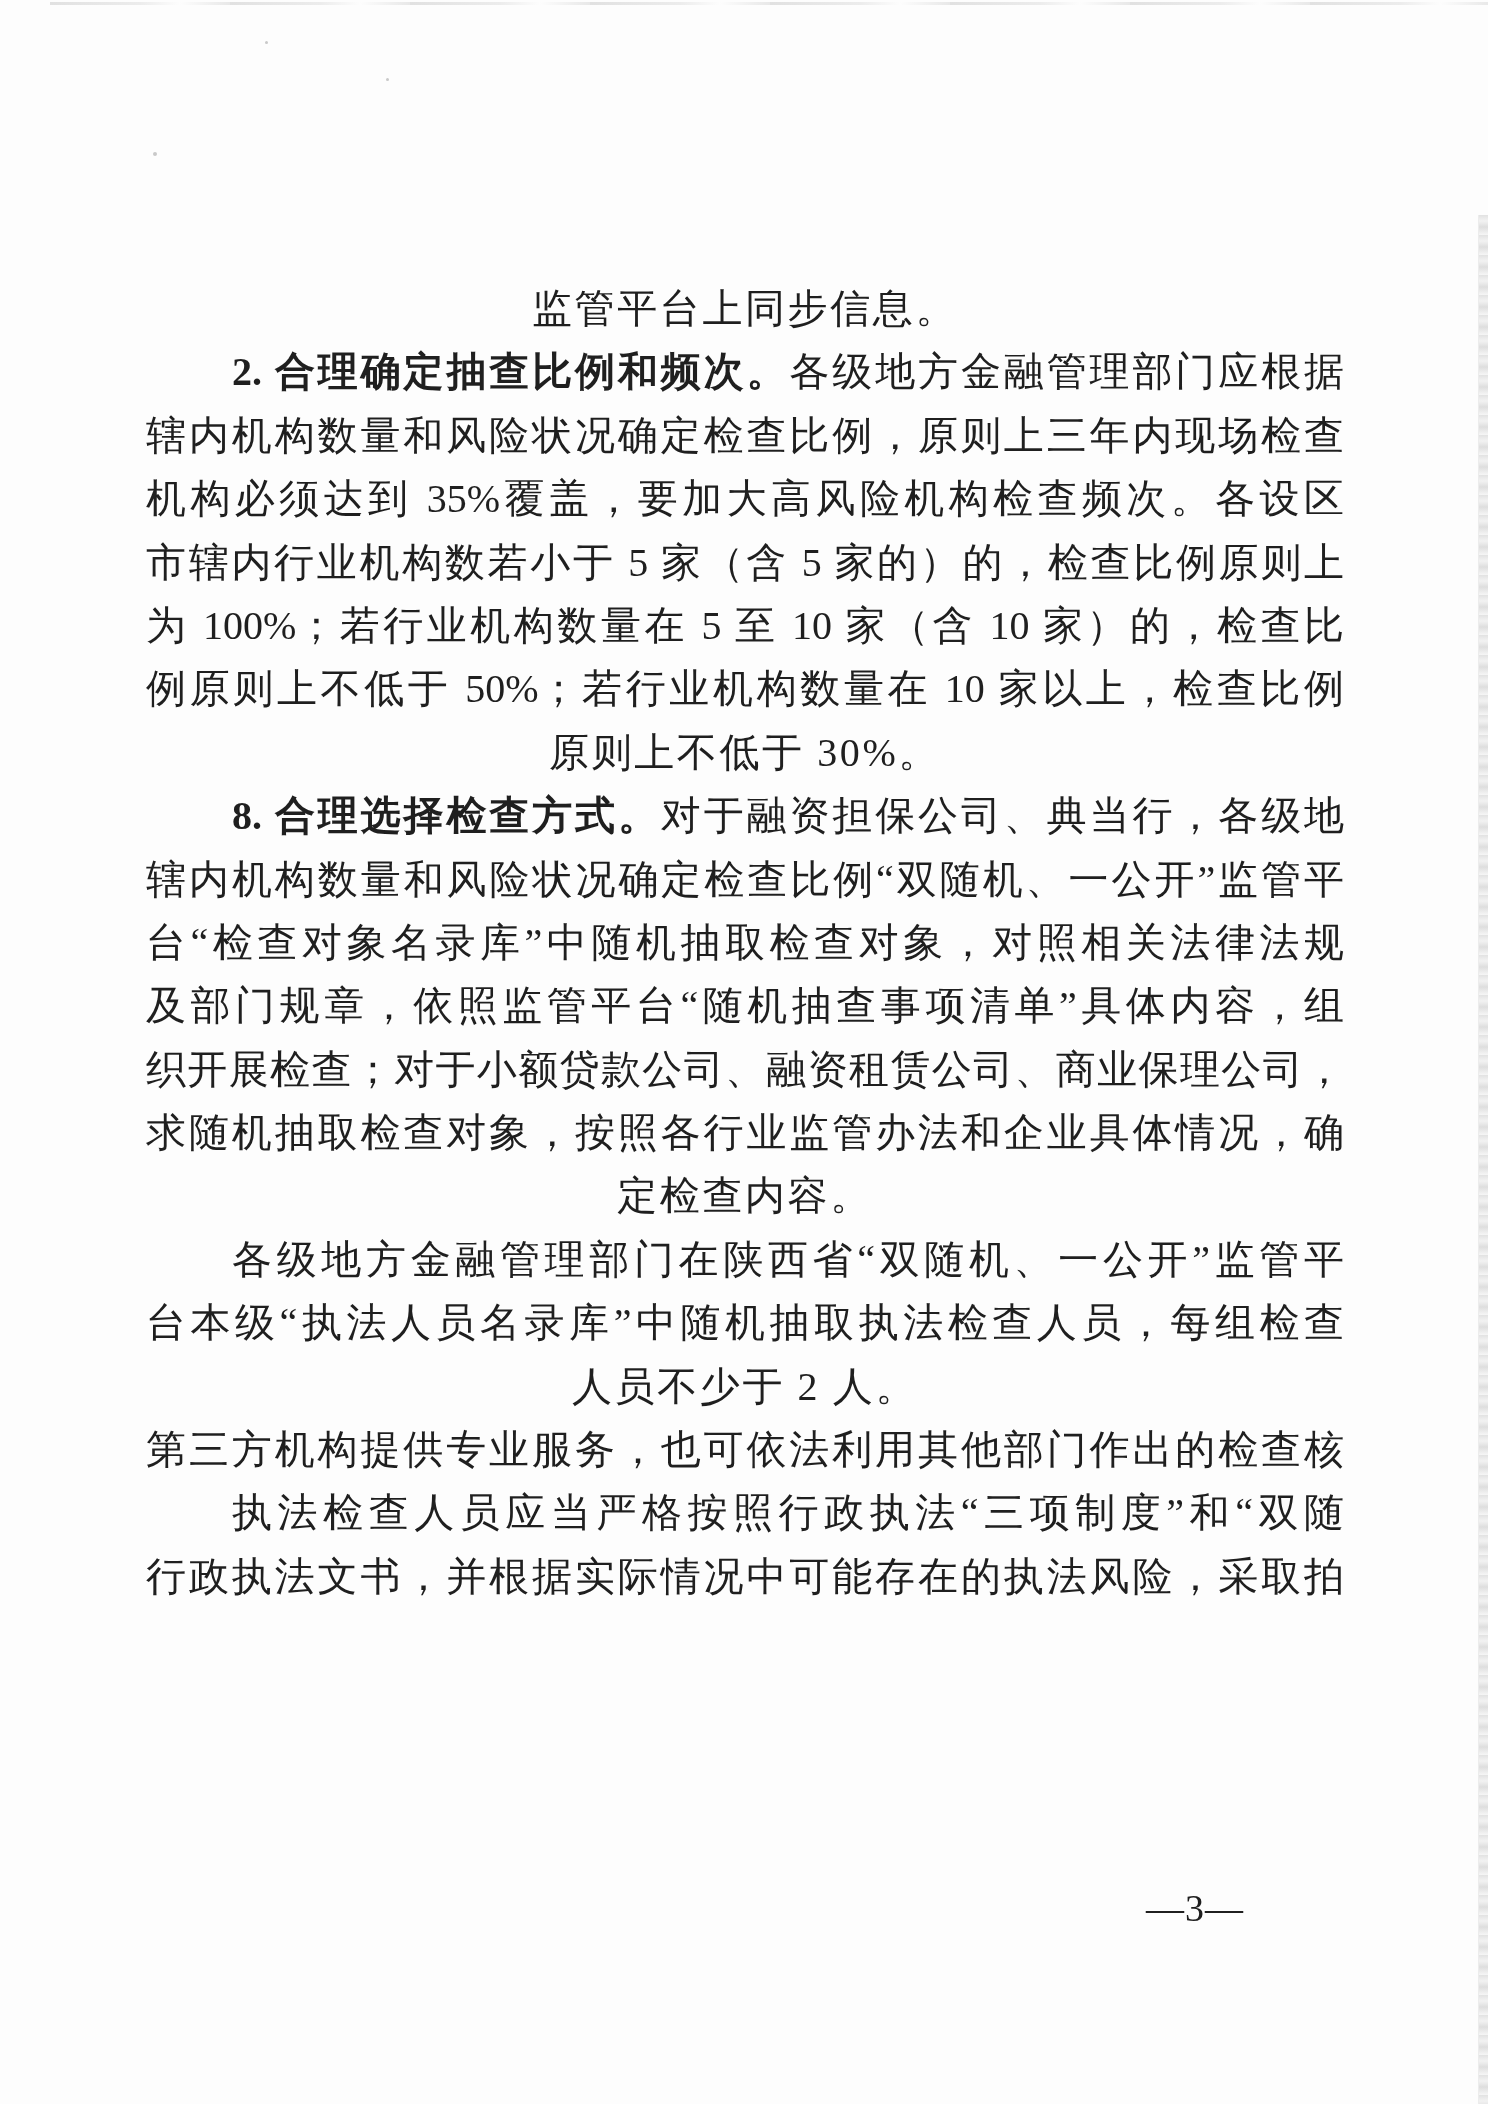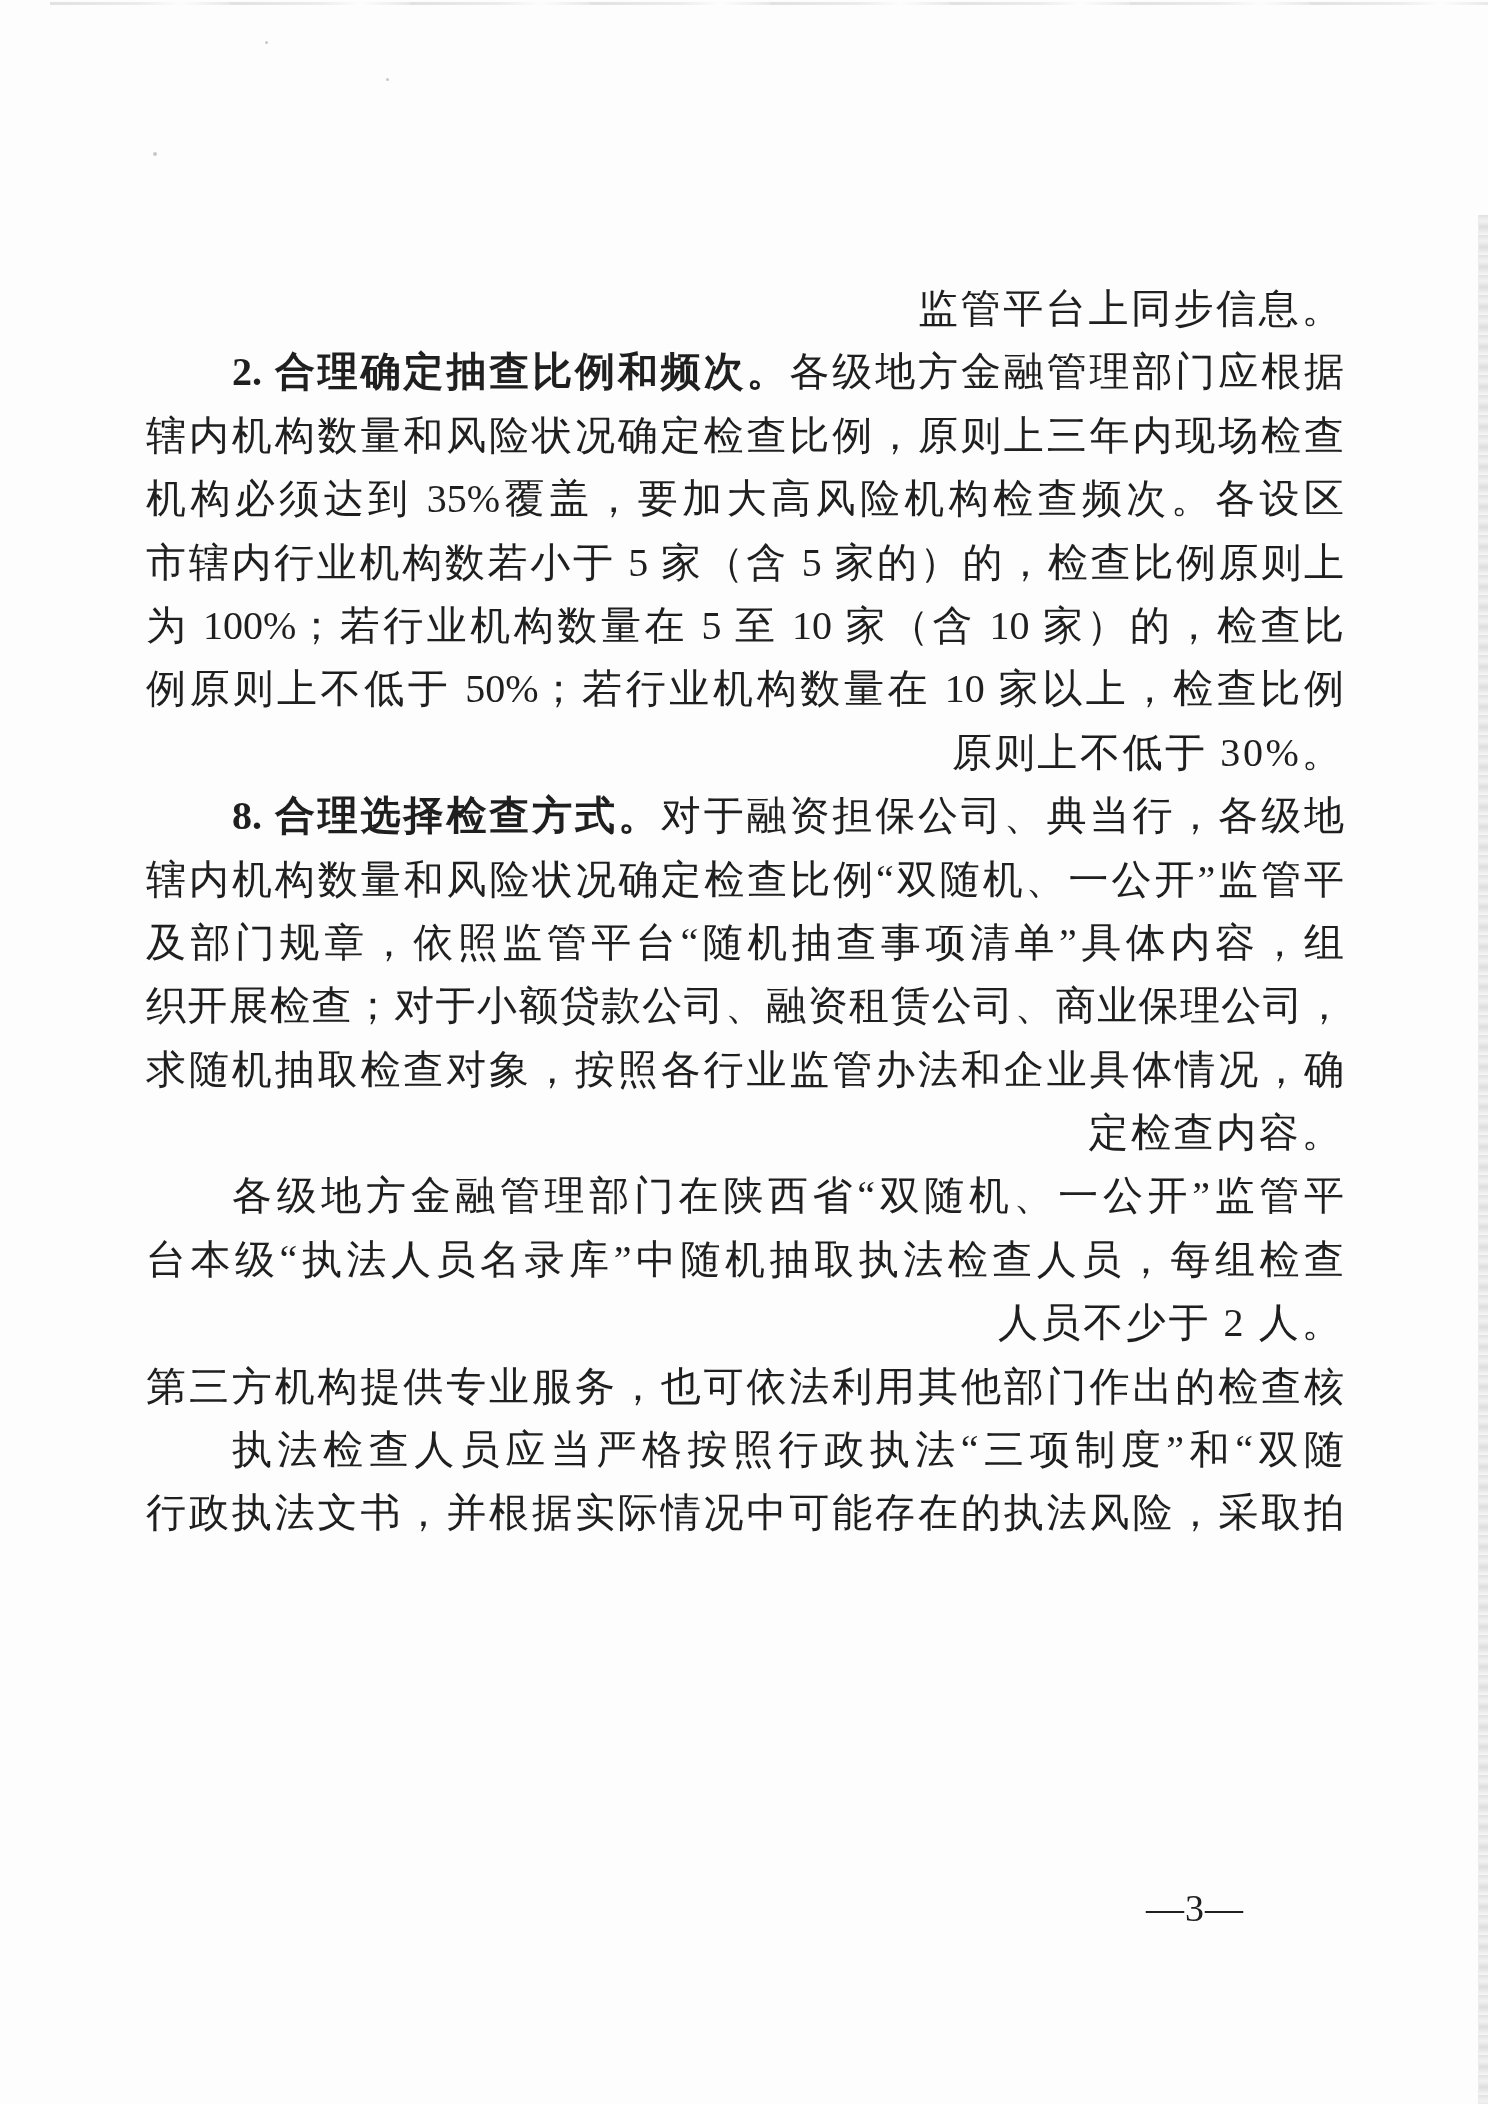--- a/index.html
+++ b/index.html
@@ -47,21 +47,21 @@
     left: 146px;
     top: 277px;
     width: 1198px;
     color: #1f1f1f;
   }
   .line {
     height: 63.4px;
     line-height: 63.4px;
     font-size: 40px;
     word-break: break-all;
-    text-align: right;
+    text-align: center;
     white-space: nowrap;
     letter-spacing: 2.6px;
   }
   .line.fill {
     white-space: normal;
     letter-spacing: 0;
     text-align: justify;
     text-align-last: justify;
     overflow: hidden;
     max-height: 63.4px;
@@ -94,20 +94,21 @@
     <div class="line"><span class="seg">监管平台上同步信息。</span></div>
     <div class="line indent fill"><span class="seg bold">2. 合理确定抽查比例和频次。</span><span class="seg">各级地方金融管理部门应根据</span></div>
     <div class="line fill"><span class="seg">辖内机构数量和风险状况确定检查比例，原则上三年内现场检查</span></div>
     <div class="line fill"><span class="seg">机构必须达到 35%覆盖，要加大高风险机构检查频次。各设区</span></div>
     <div class="line fill"><span class="seg">市辖内行业机构数若小于 5 家（含 5 家的）的，检查比例原则上</span></div>
     <div class="line fill"><span class="seg">为 100%；若行业机构数量在 5 至 10 家（含 10 家）的，检查比</span></div>
     <div class="line fill"><span class="seg">例原则上不低于 50%；若行业机构数量在 10 家以上，检查比例</span></div>
     <div class="line"><span class="seg">原则上不低于 30%。</span></div>
     <div class="line indent fill"><span class="seg bold">8. 合理选择检查方式。</span><span class="seg">对于融资担保公司、典当行，各级地</span></div>
     <div class="line fill"><span class="seg">辖内机构数量和风险状况确定检查比例“双随机、一公开”监管平</span></div>
+    <div class="line fill"><span class="seg">台“检查对象名录库”中随机抽取检查对象，对照相关法律法规</span></div>
     <div class="line fill"><span class="seg">及部门规章，依照监管平台“随机抽查事项清单”具体内容，组</span></div>
     <div class="line fill"><span class="seg">织开展检查；对于小额贷款公司、融资租赁公司、商业保理公司，</span></div>
     <div class="line fill"><span class="seg">求随机抽取检查对象，按照各行业监管办法和企业具体情况，确</span></div>
     <div class="line"><span class="seg">定检查内容。</span></div>
     <div class="line indent fill"><span class="seg">各级地方金融管理部门在陕西省“双随机、一公开”监管平</span></div>
     <div class="line fill"><span class="seg">台本级“执法人员名录库”中随机抽取执法检查人员，每组检查</span></div>
     <div class="line"><span class="seg">人员不少于 2 人。</span></div>
     <div class="line fill"><span class="seg">第三方机构提供专业服务，也可依法利用其他部门作出的检查核</span></div>
     <div class="line indent fill"><span class="seg">执法检查人员应当严格按照行政执法“三项制度”和“双随</span></div>
     <div class="line fill"><span class="seg">行政执法文书，并根据实际情况中可能存在的执法风险，采取拍</span></div>

